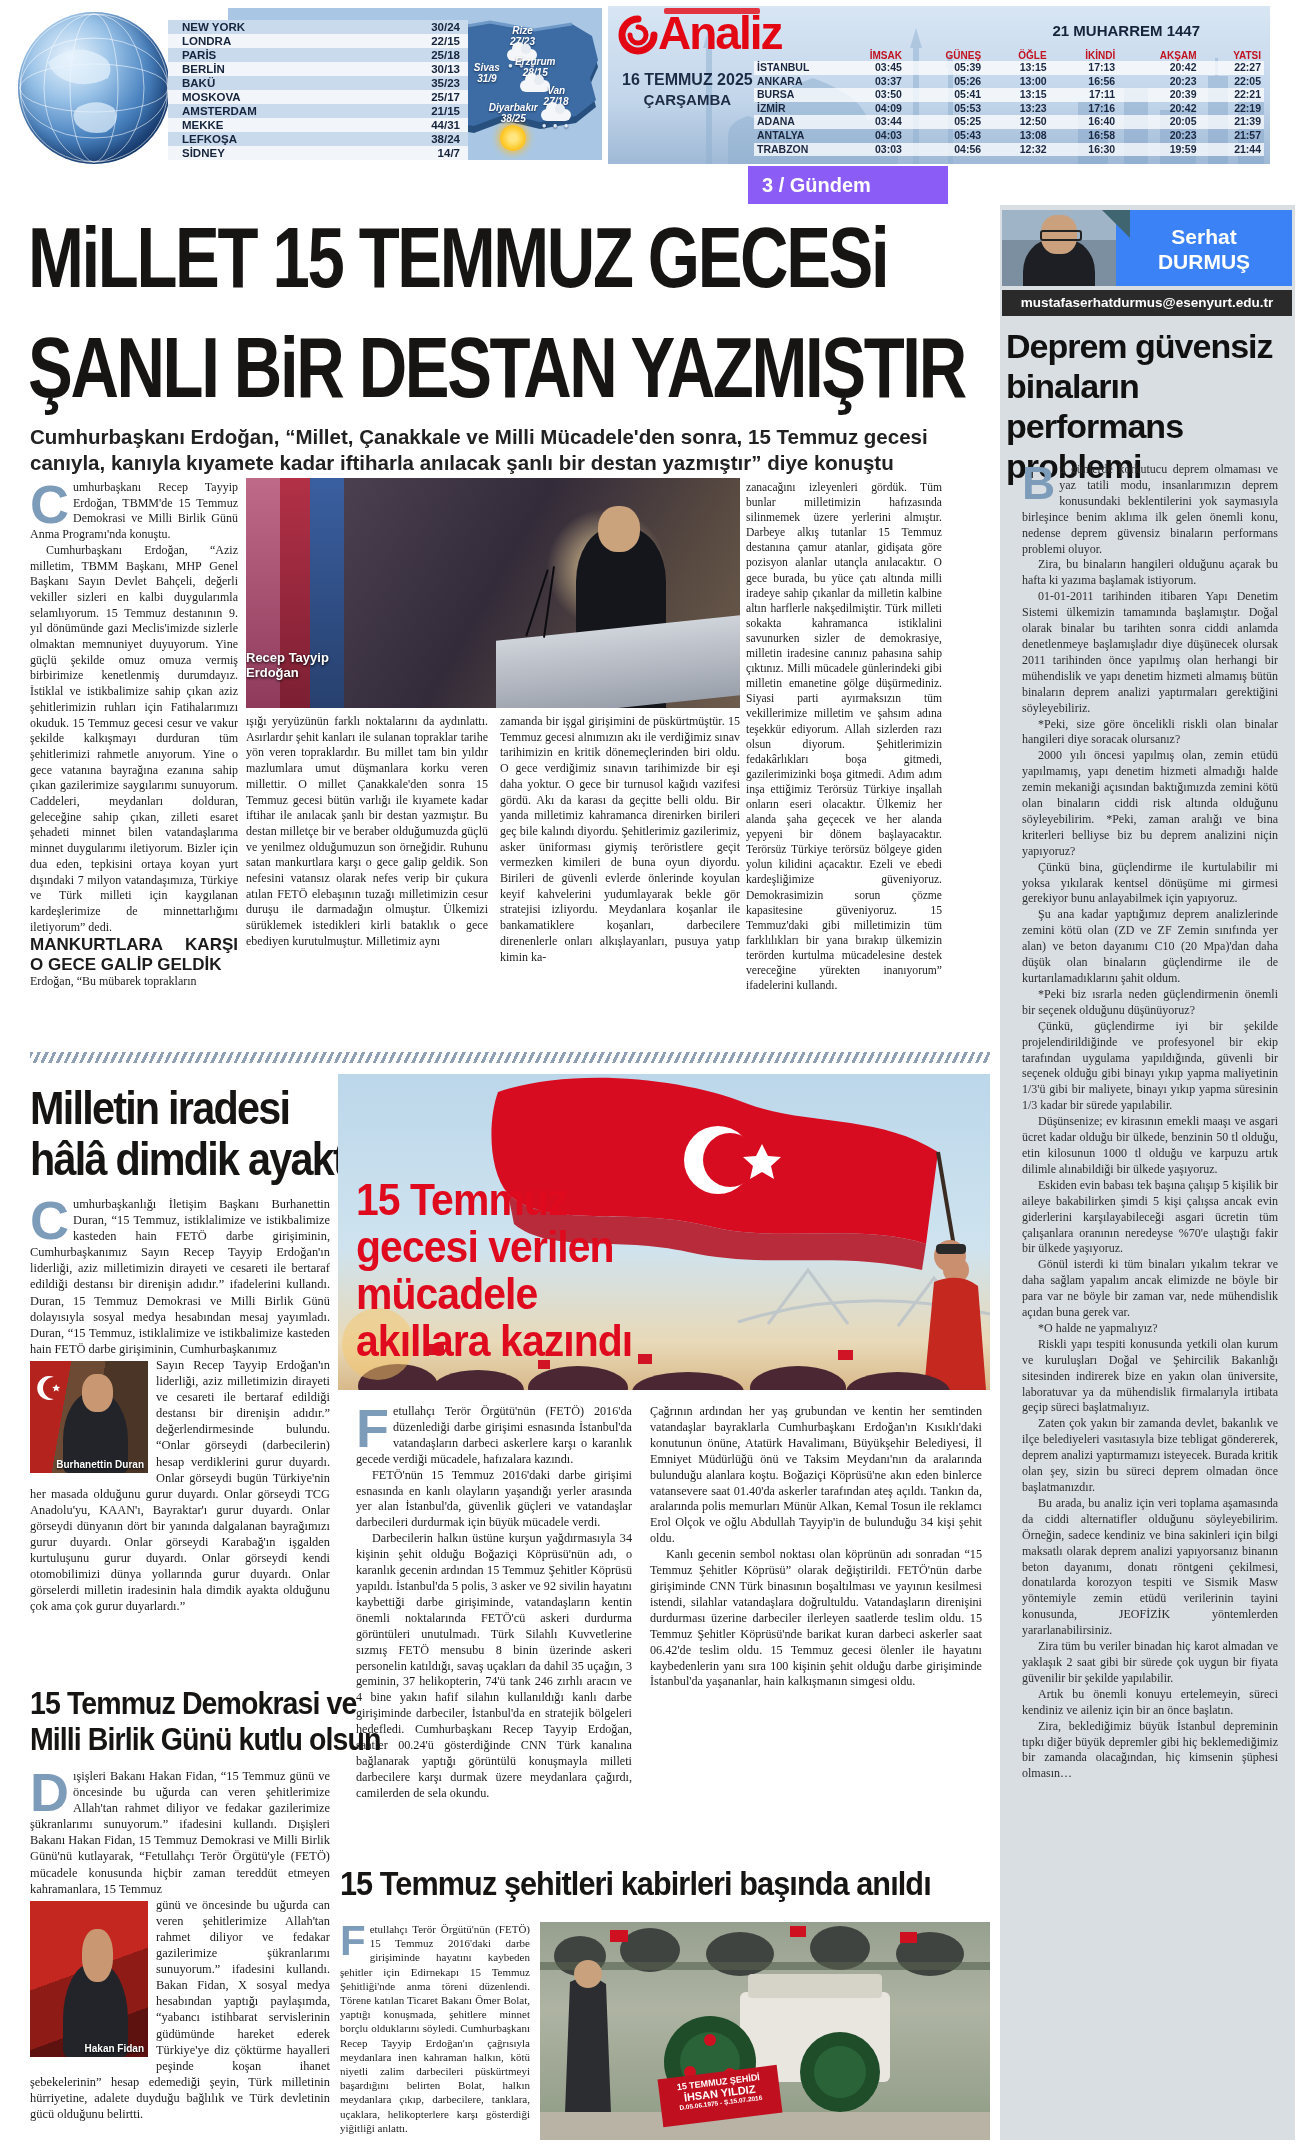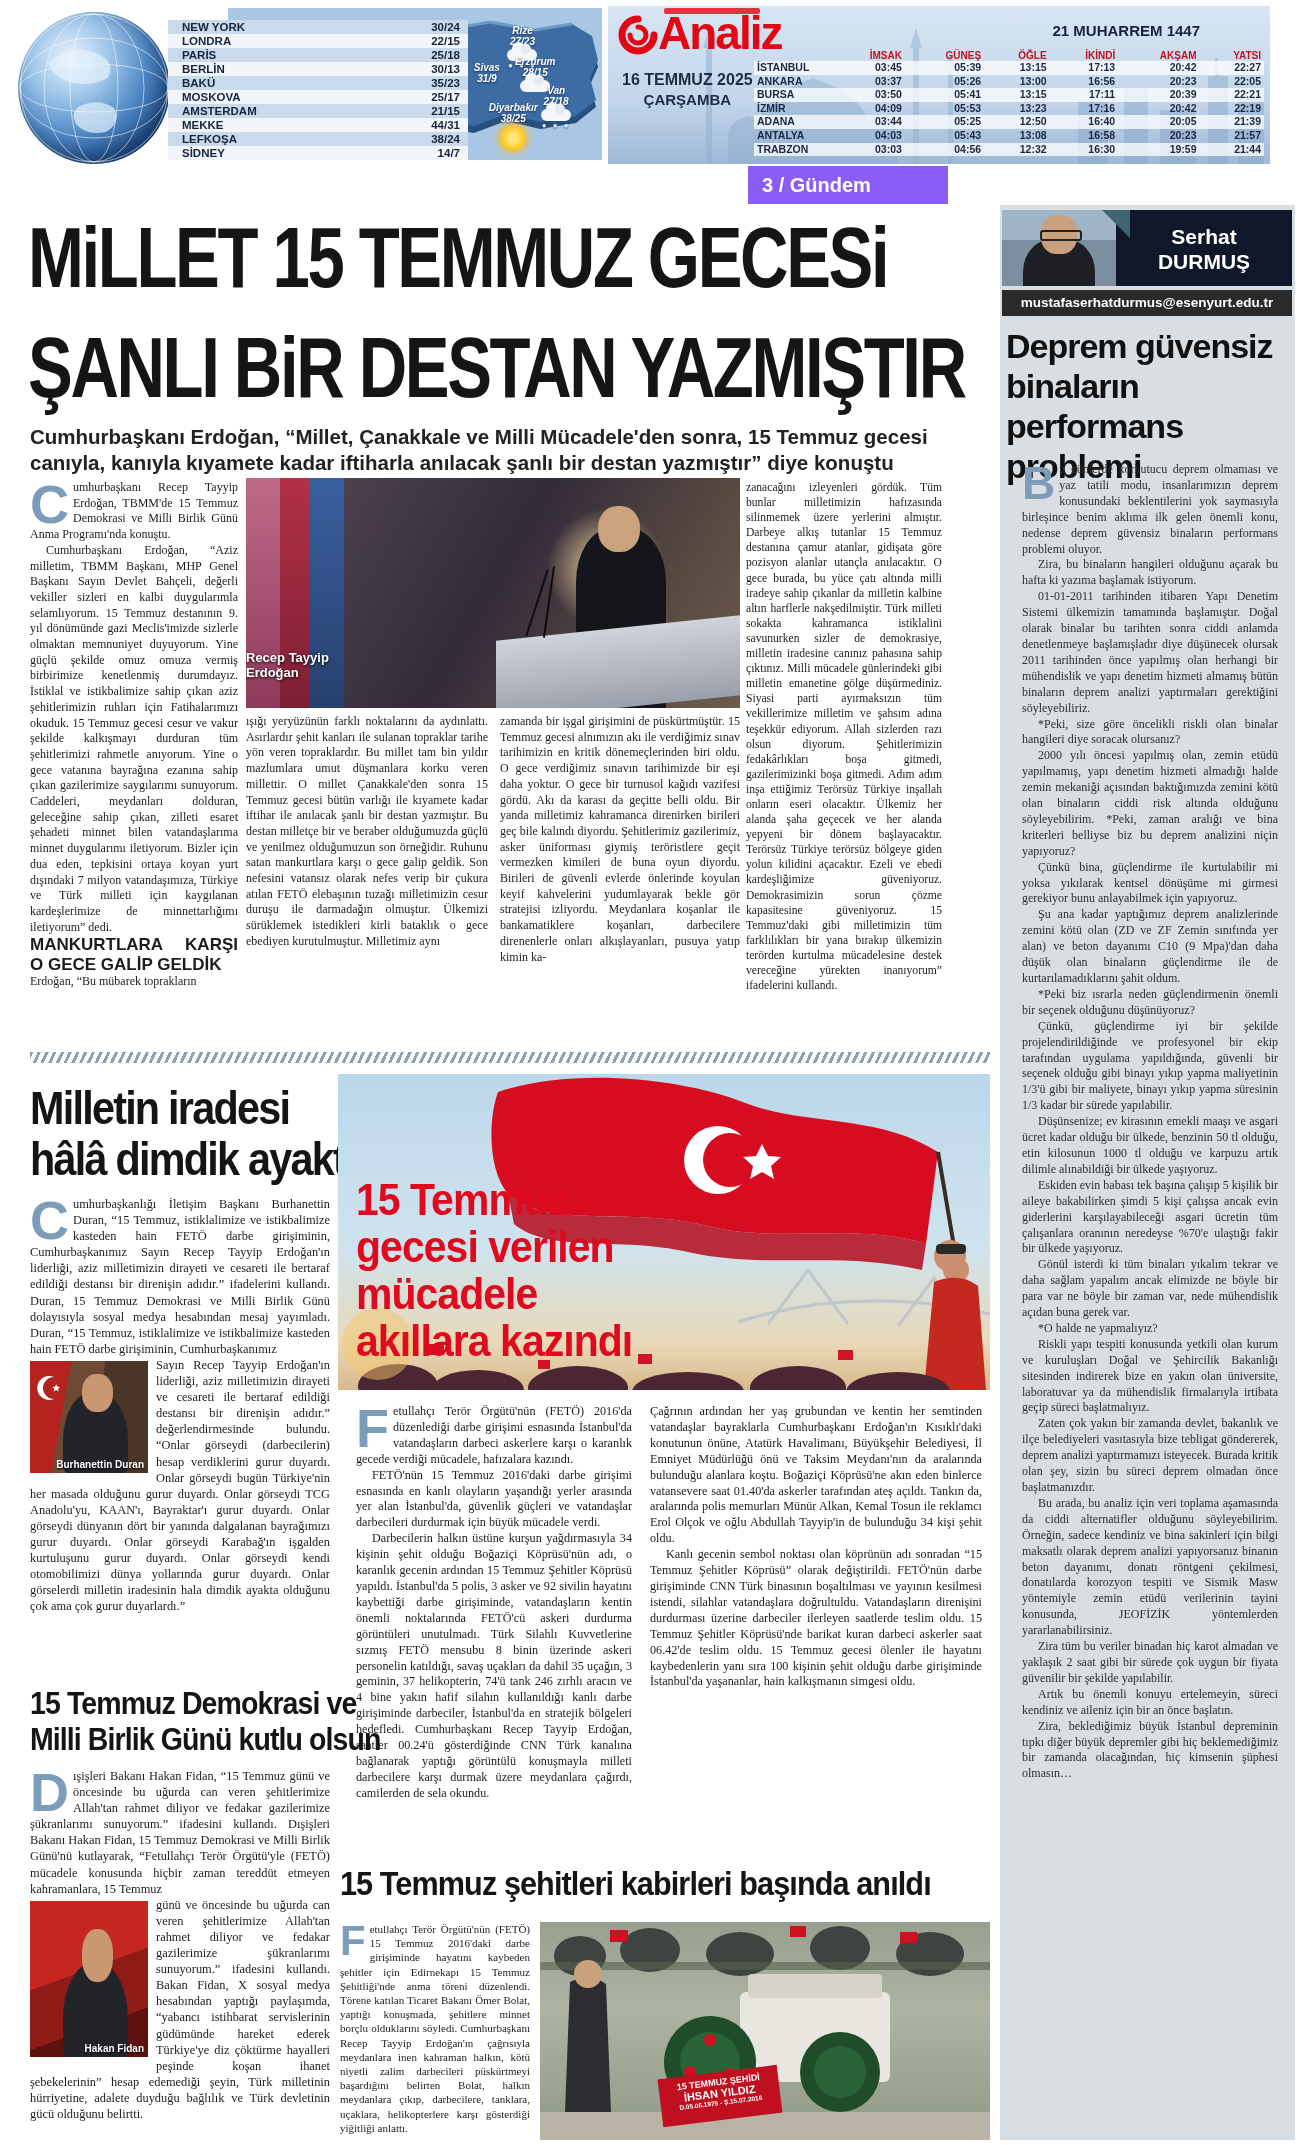--- a/index.html
+++ b/index.html
@@ -103,21 +103,21 @@
   #s4col{left:340px;top:1922px;width:190px;height:218px;font-size:11px;line-height:14.2px;}
   #cemphoto{left:540px;top:1922px;width:450px;height:218px;overflow:hidden;
       background:linear-gradient(180deg,#97a08f 0%,#aeb3a2 40%,#8e9b85 100%);}
   
   #opanel{left:1000px;top:205px;width:295px;height:1935px;background:#d9dee2;}
   #ocard{left:1002px;top:210px;width:290px;height:76px;display:flex;}
   #ocard .pic{width:114px;height:76px;background:linear-gradient(180deg,#9fb4c6 0 40%,#7b8fa0 40%);position:relative;overflow:hidden;}
   #ocard .pic .fig{position:absolute;left:18%;bottom:0;width:64%;height:62%;background:#1d1f24;border-radius:40% 40% 0 0/70% 70% 0 0;}
   #ocard .pic .head{position:absolute;left:34%;top:6%;width:32%;height:52%;background:#caa17c;border-radius:42%;}
   #ocard .pic .glasses{position:absolute;left:33%;top:26%;width:34%;height:9%;border:2px solid #222;border-radius:3px;background:transparent;}
-  #ocard .name{flex:1;background:#0f172a;color:#fff;font-family:"Liberation Sans",sans-serif;
+  #ocard .name{flex:1;background:#3b82f6;color:#fff;font-family:"Liberation Sans",sans-serif;
       font-weight:bold;font-size:21px;line-height:25px;text-align:center;padding-top:14px;position:relative;}
   #ocard .name:before{content:"";position:absolute;left:-14px;top:0;border:14px solid transparent;
       border-top-color:#3e6570;border-right-color:#3e6570;}
   #oemail{left:1002px;top:290px;width:290px;height:26px;background:#2a2a2a;color:#fff;
       font-family:"Liberation Sans",sans-serif;font-weight:bold;font-size:13.5px;line-height:26px;text-align:center;}
   #otitle{left:1006px;top:326px;width:284px;text-align:left;font-family:"Liberation Sans",sans-serif;
       font-weight:bold;color:#111;font-size:34px;line-height:40px;letter-spacing:-1px;}
   #obody{left:1022px;top:462px;width:256px;height:1668px;font-size:12px;line-height:15.9px;
       text-align:justify;overflow:hidden;color:#2e2e2e;}
   #obody p{margin:0;text-indent:16px;}
@@ -509,21 +509,21 @@
   </div>
   <div id="oemail" class="abs">mustafaserhatdurmus@esenyurt.edu.tr</div>
   <div id="otitle" class="abs">Deprem güvensiz binaların performans problemi</div>
   <div id="obody" class="abs">
       <p style="text-indent: 0px;"><span class="dropcap" style="font-size: 46px; line-height: 38px;">B</span>u günlerde korkutucu deprem olmaması ve yaz tatili modu, insanlarımızın deprem konusundaki beklentilerini yok saymasıyla birleşince benim aklıma ilk gelen önemli konu, nedense deprem güvensiz binaların performans problemi oluyor.</p>
       <p>Zira, bu binaların hangileri olduğunu açarak bu hafta ki yazıma başlamak istiyorum.</p>
       <p>01-01-2011 tarihinden itibaren Yapı Denetim Sistemi ülkemizin tamamında başlamıştır. Doğal olarak binalar bu tarihten sonra ciddi anlamda denetlenmeye başlamışladır diye düşünecek olursak 2011 tarihinden önce yapılmış olan herhangi bir mühendislik ve yapı denetim hizmeti almamış bütün binaların deprem analizi yaptırmaları gerektiğini söyleyebiliriz.</p>
       <p>*Peki, size göre öncelikli riskli olan binalar hangileri diye soracak olursanız?</p>
       <p>2000 yılı öncesi yapılmış olan, zemin etüdü yapılmamış, yapı denetim hizmeti almadığı halde zemin mekaniği açısından baktığımızda zemini kötü olan binaların ciddi risk altında olduğunu söyleyebilirim. *Peki, zaman aralığı ve bina kriterleri belliyse biz bu deprem analizini niçin yapıyoruz?</p>
       <p>Çünkü bina, güçlendirme ile kurtulabilir mi yoksa yıkılarak kentsel dönüşüme mi girmesi gerekiyor bunu anlayabilmek için yapıyoruz.</p>
-      <p>Şu ana kadar yaptığımız deprem analizlerinde zemini kötü olan (ZD ve ZF Zemin sınıfında yer alan) ve beton dayanımı C10 (9 Mpa)'dan daha düşük olan binaların güçlendirme ile de kurtarılamadıklarını şahit oldum.</p>
+      <p>Şu ana kadar yaptığımız deprem analizlerinde zemini kötü olan (ZD ve ZF Zemin sınıfında yer alan) ve beton dayanımı C10 (20 Mpa)'dan daha düşük olan binaların güçlendirme ile de kurtarılamadıklarını şahit oldum.</p>
       <p>*Peki biz ısrarla neden güçlendirmenin önemli bir seçenek olduğunu düşünüyoruz?</p>
       <p>Çünkü, güçlendirme iyi bir şekilde projelendirildiğinde ve profesyonel bir ekip tarafından uygulama yapıldığında, güvenli bir seçenek olduğu gibi binayı yıkıp yapma maliyetinin 1/3'ü gibi bir maliyete, binayı yıkıp yapma süresinin 1/3 kadar bir sürede yapılabilir.</p>
       <p>Düşünsenize; ev kirasının emekli maaşı ve asgari ücret kadar olduğu bir ülkede, benzinin 50 tl olduğu, etin kilosunun 1000 tl olduğu ve karpuzu artık dilimle alınabildiği bir ülkede yaşıyoruz.</p>
       <p>Eskiden evin babası tek başına çalışıp 5 kişilik bir aileye bakabilirken şimdi 5 kişi çalışsa ancak evin giderlerini karşılayabileceği asgari ücretin tüm çalışanlara oranının neredeyse %70'e ulaştığı fakir bir ülkede yaşıyoruz.</p>
       <p>Gönül isterdi ki tüm binaları yıkalım tekrar ve daha sağlam yapalım ancak elimizde ne böyle bir para var ne böyle bir zaman var, nede mühendislik açıdan buna gerek var.</p>
       <p>*O halde ne yapmalıyız?</p>
       <p>Riskli yapı tespiti konusunda yetkili olan kurum ve kuruluşları Doğal ve Şehircilik Bakanlığı sitesinden indirerek bize en yakın olan üniversite, laboratuvar ya da mühendislik firmalarıyla irtibata geçip süreci başlatmalıyız.</p>
       <p>Zaten çok yakın bir zamanda devlet, bakanlık ve ilçe belediyeleri vasıtasıyla bize tebligat göndererek, deprem analizi yaptırmamızı isteyecek. Burada kritik olan şey, sizin bu süreci deprem olmadan önce başlatmanızdır.</p>
       <p>Bu arada, bu analiz için veri toplama aşamasında da ciddi alternatifler olduğunu söyleyebilirim. Örneğin, sadece kendiniz ve bina sakinleri için bilgi maksatlı olarak deprem analizi yapıyorsanız binanın beton dayanımı, donatı röntgeni çekilmesi, donatılarda korozyon tespiti ve Sismik Masw yöntemiyle zemin etüdü verilerinin tayini konusunda, JEOFİZİK yöntemlerden yararlanabilirsiniz.</p>
       <p>Zira tüm bu veriler binadan hiç karot almadan ve yaklaşık 2 saat gibi bir sürede çok uygun bir fiyata güvenilir bir şekilde yapılabilir.</p>

